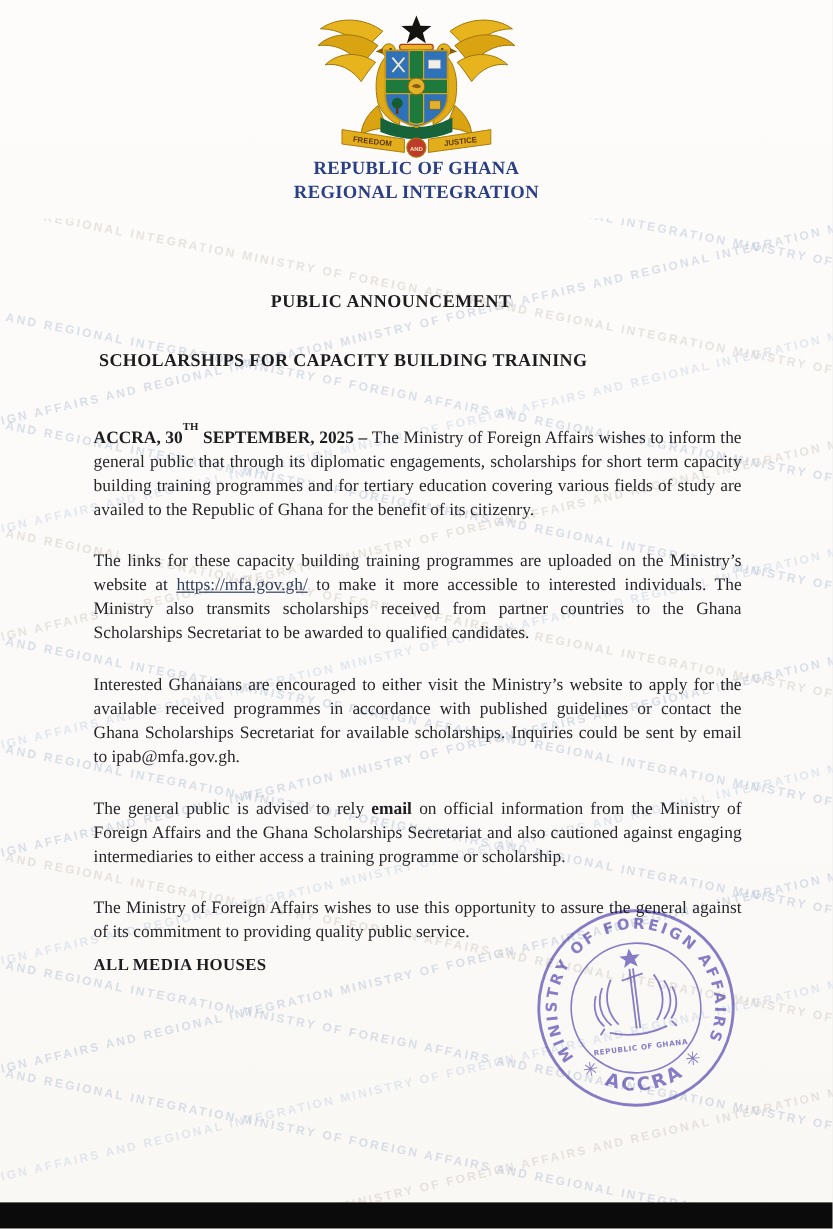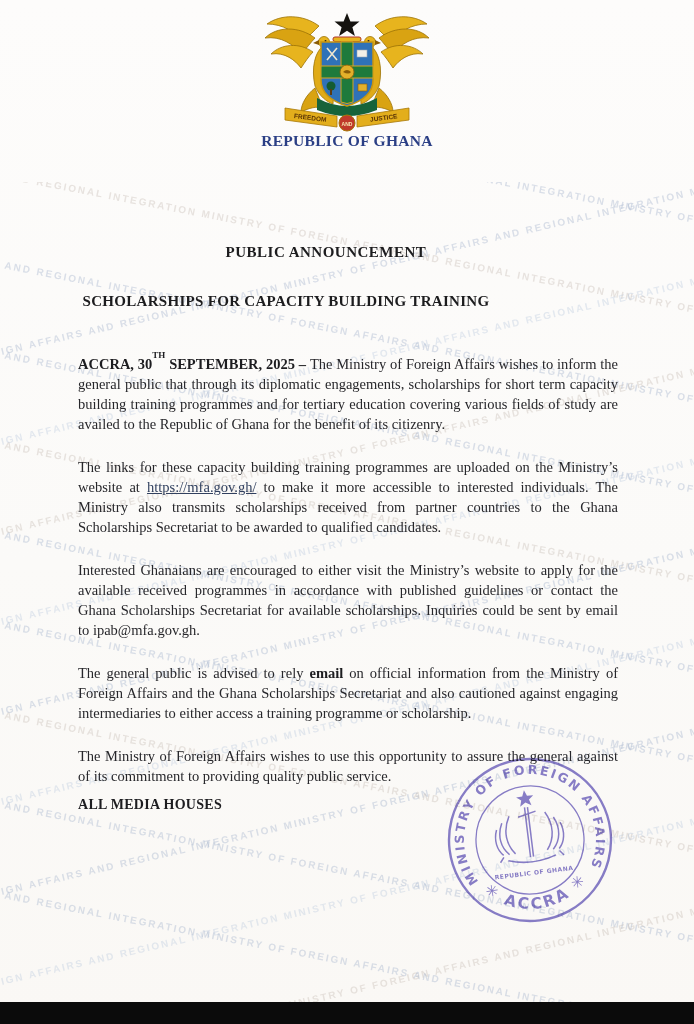--- a/index.html
+++ b/index.html
@@ -108,20 +108,21 @@
         <circle cx="90" cy="111" r="8" fill="#c03a2b" stroke="#a87908" stroke-width="1"></circle>
         <text x="53" y="108" font-size="6.5" font-weight="700" fill="#5a3405" text-anchor="middle" font-family="Liberation Sans, sans-serif" transform="rotate(7 53 108)">FREEDOM</text>
         <text x="127" y="108" font-size="6.5" font-weight="700" fill="#5a3405" text-anchor="middle" font-family="Liberation Sans, sans-serif" transform="rotate(-7 127 108)">JUSTICE</text>
         <text x="90" y="113.5" font-size="5" font-weight="700" fill="#f6e6b0" text-anchor="middle" font-family="Liberation Sans, sans-serif">AND</text>
       </g>
     </svg>
   </div>
 
   <div class="org">
     <div class="org-line">REPUBLIC OF GHANA</div>
+    <div class="org-line">REGIONAL INTEGRATION</div>
   </div>
 
   <div class="title">PUBLIC ANNOUNCEMENT</div>
   <div class="subject">
     <div>SCHOLARSHIPS FOR CAPACITY BUILDING TRAINING</div>
   </div>
 
   <div class="content">
     <p>
       <strong><span>ACCRA, 30</span><sup class="ord">TH</sup><span> SEPTEMBER, 2025</span><span> – </span></strong><span>The Ministry of Foreign Affairs wishes to inform the general public that through its diplomatic engagements, scholarships for short term capacity building training programmes and for tertiary education covering various fields of study are availed to the Republic of Ghana for the benefit of its citizenry.</span>

